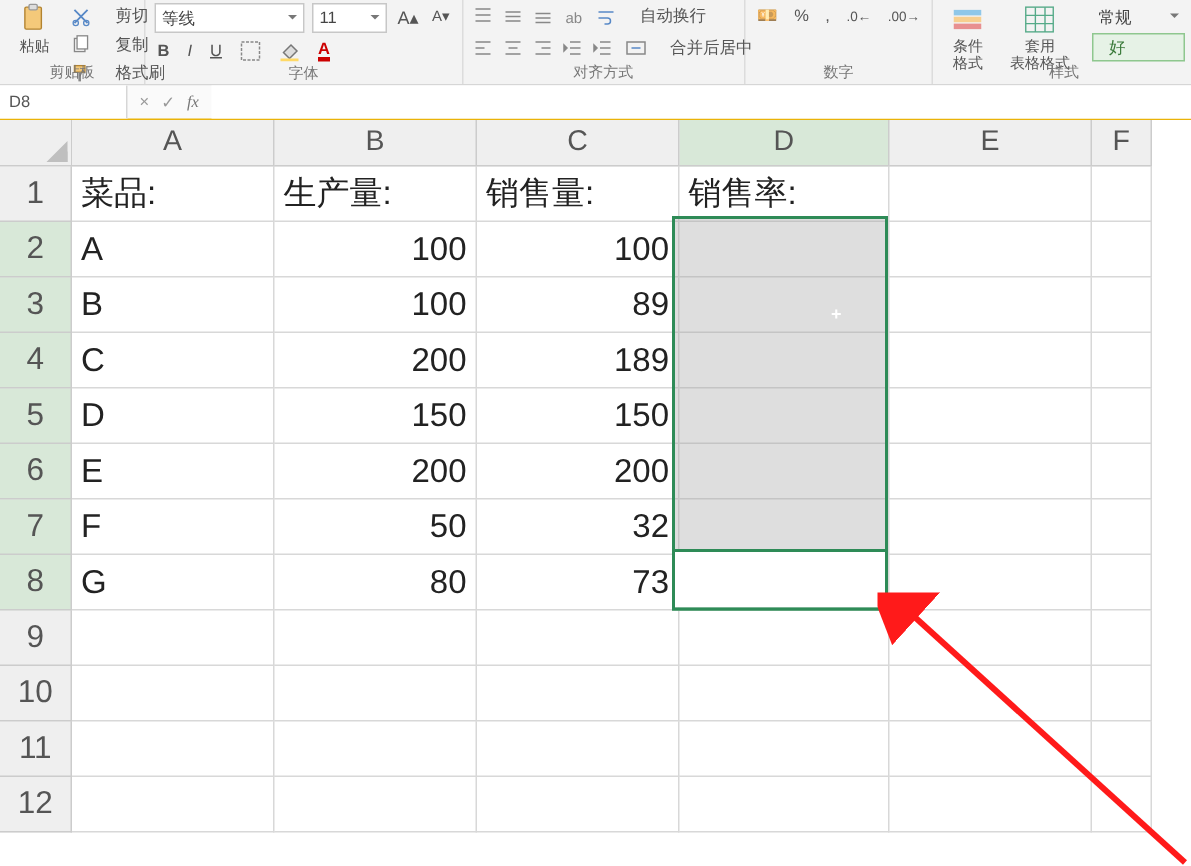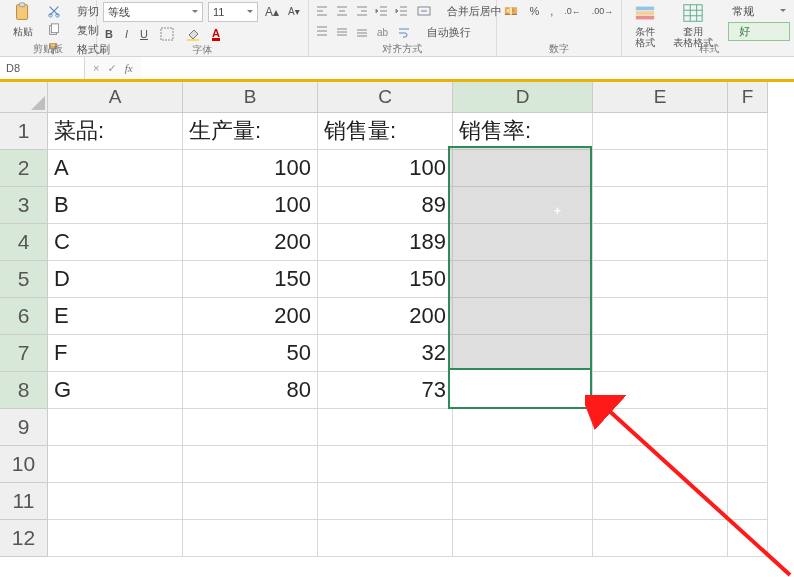--- a/index.html
+++ b/index.html
@@ -11,21 +11,21 @@
   .rrow{display:flex;align-items:center;gap:5px;}
   .rbtn{display:flex;align-items:center;gap:16px;padding:1px 2px;line-height:16px;white-space:nowrap;}
   .ricon{width:14px;height:14px;flex:0 0 auto;}
   .sel{height:18px;border:1px solid #c7c7c7;background:#fff;font-size:11px;display:flex;align-items:center;padding:0 14px 0 4px;position:relative;color:#444;}
   .sel::after{content:"";position:absolute;right:4px;top:7px;border:3px solid transparent;border-top-color:#777;}
   .bigbtn{display:flex;flex-direction:column;align-items:center;gap:2px;padding:0 6px;}
   .bigicon{width:22px;height:22px;}
   .bigbtn span{font-size:10px;line-height:11px;text-align:center;}
   .cell-style{border:1px solid #8fc78f;background:#e6f2e6;color:#3a7a3a;padding:1px 10px;font-size:11px;}
   
-  .fbar{display:flex;align-items:center;height:22px;border-bottom:3px solid #eab308;font-size:11px;background:#fafafa;}
+  .fbar{display:flex;align-items:center;height:22px;border-bottom:1px solid #eab308;font-size:11px;background:#fafafa;}
   .namebox{width:72px;border-right:1px solid #d6d6d6;padding:0 6px;color:#555;display:flex;align-items:center;background:#fff;height:100%;}
   .fxbtns{display:flex;align-items:center;gap:8px;padding:0 8px;color:#999;}
   .fxlabel{font-style:italic;font-family:"Times New Roman",serif;color:#777;}
   .formula{flex:1;padding:0 6px;color:#555;background:#fff;height:100%;display:flex;align-items:center;}
   
   .sheet{position:relative;background:#fff;user-select:none;}
   table.grid{border-collapse:collapse;table-layout:fixed;}
   .corner{width:45px;height:28px;background:#efefef;border-right:1px solid #ccc;border-bottom:1px solid #ccc;position:relative;}
   .corner::after{content:"";position:absolute;right:2px;bottom:2px;border:7px solid transparent;border-right-color:#bfbfbf;border-bottom-color:#bfbfbf;}
   th.colh{height:28px;background:#efefef;border-right:1px solid #ccc;border-bottom:1px solid #ccc;text-align:center;font-weight:normal;font-size:19px;color:#555;}
@@ -126,60 +126,60 @@
           </div>
       </div>
     </div>
     <div class="rgrp-label">字体</div>
   </div>
 
   <div class="rgrp" style="width:175px;">
     <div style="display:flex;flex-direction:column;gap:3px;">
       <div class="rrow" style="gap:6px;">
         <svg class="ricon" viewBox="0 0 14 14">
+            <path d="M2 2h10M2 6h10M2 10h10" stroke="#888"></path>
+          </svg>
+        <svg class="ricon" viewBox="0 0 14 14">
+            <path d="M2 4h10M2 7h10M2 10h10" stroke="#888"></path>
+          </svg>
+        <svg class="ricon" viewBox="0 0 14 14">
+            <path d="M2 5h10M2 8h10M2 11h10" stroke="#888"></path>
+          </svg>
+        <svg class="ricon" viewBox="0 0 14 14">
+            <text x="2" y="11" font-size="10" fill="#888">ab</text>
+          </svg>
+        <div class="rbtn">
+          <svg class="ricon" viewBox="0 0 14 14">
+              <path d="M2 4h10M2 8h6a2 2 0 010 4H6" fill="none" stroke="#5889c7"></path>
+            </svg>
+          <span>自动换行</span>
+        </div>
+      </div>
+      <div class="rrow" style="gap:6px;">
+        <svg class="ricon" viewBox="0 0 14 14">
             <path d="M2 3h10M2 7h6M2 11h10" stroke="#888"></path>
           </svg>
         <svg class="ricon" viewBox="0 0 14 14">
             <path d="M2 3h10M4 7h6M2 11h10" stroke="#888"></path>
           </svg>
         <svg class="ricon" viewBox="0 0 14 14">
             <path d="M2 3h10M6 7h6M2 11h10" stroke="#888"></path>
           </svg>
         <svg class="ricon" viewBox="0 0 14 14">
             <path d="M5 3h7M5 7h7M5 11h7M3 7l-2 2V5z" stroke="#888" fill="#888"></path>
           </svg>
         <svg class="ricon" viewBox="0 0 14 14">
             <path d="M5 3h7M5 7h7M5 11h7M1 5l2 2-2 2z" stroke="#888" fill="#888"></path>
           </svg>
         <div class="rbtn">
           <svg class="ricon" viewBox="0 0 14 14">
               <rect x="1" y="3" width="12" height="8" fill="none" stroke="#888"></rect>
               <path d="M4 7h6" stroke="#5889c7"></path>
             </svg>
           <span>合并后居中</span>
-        </div>
-      </div>
-      <div class="rrow" style="gap:6px;">
-        <svg class="ricon" viewBox="0 0 14 14">
-            <path d="M2 2h10M2 6h10M2 10h10" stroke="#888"></path>
-          </svg>
-        <svg class="ricon" viewBox="0 0 14 14">
-            <path d="M2 4h10M2 7h10M2 10h10" stroke="#888"></path>
-          </svg>
-        <svg class="ricon" viewBox="0 0 14 14">
-            <path d="M2 5h10M2 8h10M2 11h10" stroke="#888"></path>
-          </svg>
-        <svg class="ricon" viewBox="0 0 14 14">
-            <text x="2" y="11" font-size="10" fill="#888">ab</text>
-          </svg>
-        <div class="rbtn">
-          <svg class="ricon" viewBox="0 0 14 14">
-              <path d="M2 4h10M2 8h6a2 2 0 010 4H6" fill="none" stroke="#5889c7"></path>
-            </svg>
-          <span>自动换行</span>
         </div>
       </div>
     </div>
     <div class="rgrp-label">对齐方式</div>
   </div>
 
   <div class="rgrp" style="width:115px;">
     <div style="display:flex;flex-direction:column;gap:3px;">
       <div class="rrow" style="gap:7px;">
         <div class="rbtn">

